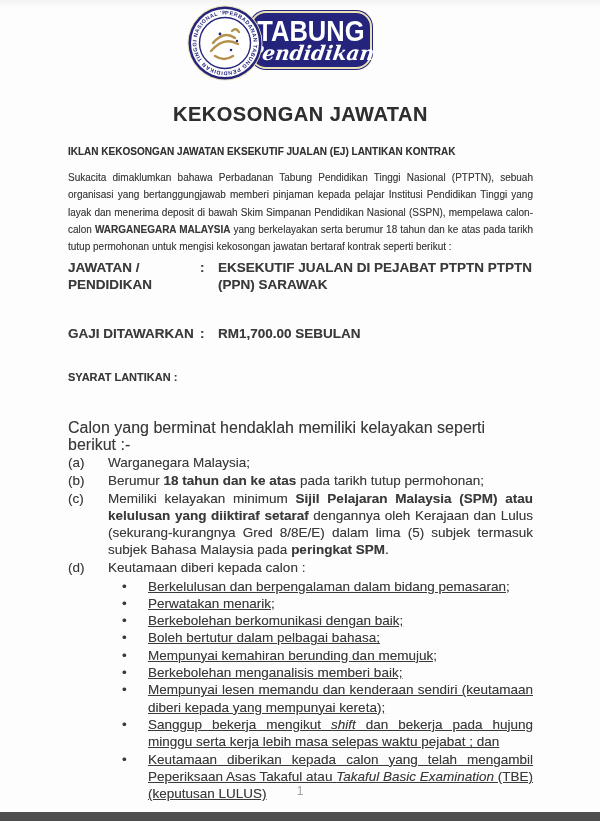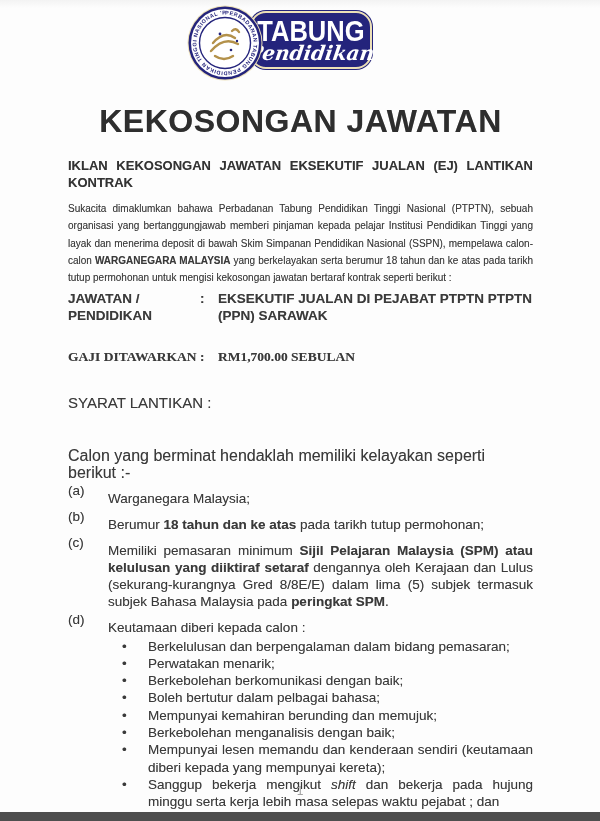--- a/index.html
+++ b/index.html
@@ -27,39 +27,39 @@
   .brand-top{
     color:#ffffff;font-weight:bold;font-size:29px;line-height:26px;letter-spacing:0px;
     transform:scaleX(.88);transform-origin:center;
   }
   .brand-bottom{
     color:#ffffff;font-family:"DejaVu Serif", serif;font-style:italic;font-weight:bold;
     font-size:20px;line-height:20px;margin-top:-1px;transform:skewX(-8deg);
   }
 
   
-  .title{margin-top:15px;padding-top:88px;text-align:center;font-weight:bold;font-size:32px;
+  .title{margin-top:15px;padding-top:88px;text-align:center;font-weight:bold;font-size:20px;
     letter-spacing:.5px;color:#2e2e2e;}
-  .subtitle{margin-top:17px;font-weight:bold;font-size:13px;line-height:17px;text-align:justify;color:#333;}
+  .subtitle{margin-top:17px;font-weight:bold;font-size:10px;line-height:17px;text-align:justify;color:#333;}
   .intro{margin-top:9px;font-size:10px;line-height:17.3px;text-align:justify;}
 
   .kv{display:grid;grid-template-columns:132px 18px 1fr;font-weight:bold;font-size:13.5px;line-height:17px;}
   .kv-position{margin-top:4px;}
-  .kv-salary{margin-top:24px;font-family:Liberation Serif, serif;}
+  .kv-salary{margin-top:32px;}
 
-  .syarat-heading{margin-top:29px;font-weight:normal;font-size:15px;}
+  .syarat-heading{margin-top:29px;font-weight:bold;font-size:11px;}
   .syarat-intro{margin-top:36px;font-size:16px;line-height:17px;}
 
   .req-row{display:grid;grid-template-columns:40px 1fr;font-size:13.5px;line-height:17.3px;margin-top:.5px;}
-  .req-text{text-align:justify;margin-top:8px;}
+  .req-text{text-align:justify;}
 
   .bullets{margin-top:1px;}
   .bullet-row{display:grid;grid-template-columns:28px 1fr;margin-left:52px;font-size:13.5px;line-height:17.3px;}
   .bullet-marker{text-align:left;padding-left:2px;}
-  .bullet-text{text-align:justify;}
+  .bullet-text{text-align:justify;text-decoration:underline;}
 
   .page-number{position:absolute;left:0;right:0;bottom:23px;text-align:center;
     font-size:12px;color:#a3a3a3;}
   .bottom-bar{position:absolute;left:0;right:0;bottom:0;height:9px;background:#4e4e4e;}
 </style>
 </head>
 <body>
 
 <div class="page">
 
@@ -122,21 +122,21 @@
     <div class="req-row soft">
       <span class="req-label">(a)</span>
       <span class="req-text"><span>Warganegara Malaysia;</span></span>
     </div>
     <div class="req-row soft">
       <span class="req-label">(b)</span>
       <span class="req-text"><span>Berumur </span><span class="b">18 tahun dan ke atas</span><span> pada tarikh tutup permohonan;</span></span>
     </div>
     <div class="req-row soft">
       <span class="req-label">(c)</span>
-      <span class="req-text"><span>Memiliki pemasaran minimum </span><span class="b">Sijil Pelajaran Malaysia (SPM) atau kelulusan yang diiktiraf setaraf</span><span> dengannya oleh Kerajaan dan Lulus (sekurang-kurangnya Gred 8/8E/E) dalam lima (5) subjek termasuk subjek Bahasa Malaysia pada </span><span class="b">peringkat SPM</span><span>.</span></span>
+      <span class="req-text"><span>Memiliki kelayakan minimum </span><span class="b">Sijil Pelajaran Malaysia (SPM) atau kelulusan yang diiktiraf setaraf</span><span> dengannya oleh Kerajaan dan Lulus (sekurang-kurangnya Gred 8/8E/E) dalam lima (5) subjek termasuk subjek Bahasa Malaysia pada </span><span class="b">peringkat SPM</span><span>.</span></span>
     </div>
     <div class="req-row soft">
       <span class="req-label">(d)</span>
       <span class="req-text"><span>Keutamaan diberi kepada calon :</span></span>
     </div>
 
     <div class="bullets">
       <div class="bullet-row soft">
         <span class="bullet-marker">•</span>
         <span class="bullet-text"><span>Berkelulusan dan berpengalaman dalam bidang pemasaran;</span></span>
@@ -152,21 +152,21 @@
       <div class="bullet-row soft">
         <span class="bullet-marker">•</span>
         <span class="bullet-text"><span>Boleh bertutur dalam pelbagai bahasa;</span></span>
       </div>
       <div class="bullet-row soft">
         <span class="bullet-marker">•</span>
         <span class="bullet-text"><span>Mempunyai kemahiran berunding dan memujuk;</span></span>
       </div>
       <div class="bullet-row soft">
         <span class="bullet-marker">•</span>
-        <span class="bullet-text"><span>Berkebolehan menganalisis dengan baik;</span></span>
+        <span class="bullet-text"><span>Berkebolehan menganalisis memberi baik;</span></span>
       </div>
       <div class="bullet-row soft">
         <span class="bullet-marker">•</span>
         <span class="bullet-text"><span>Mempunyai lesen memandu dan kenderaan sendiri (keutamaan diberi kepada yang mempunyai kereta);</span></span>
       </div>
       <div class="bullet-row soft">
         <span class="bullet-marker">•</span>
         <span class="bullet-text"><span>Sanggup bekerja mengikut </span><span class="i">shift</span><span> dan bekerja pada hujung minggu serta kerja lebih masa selepas waktu pejabat ; dan</span></span>
       </div>
       <div class="bullet-row soft">

